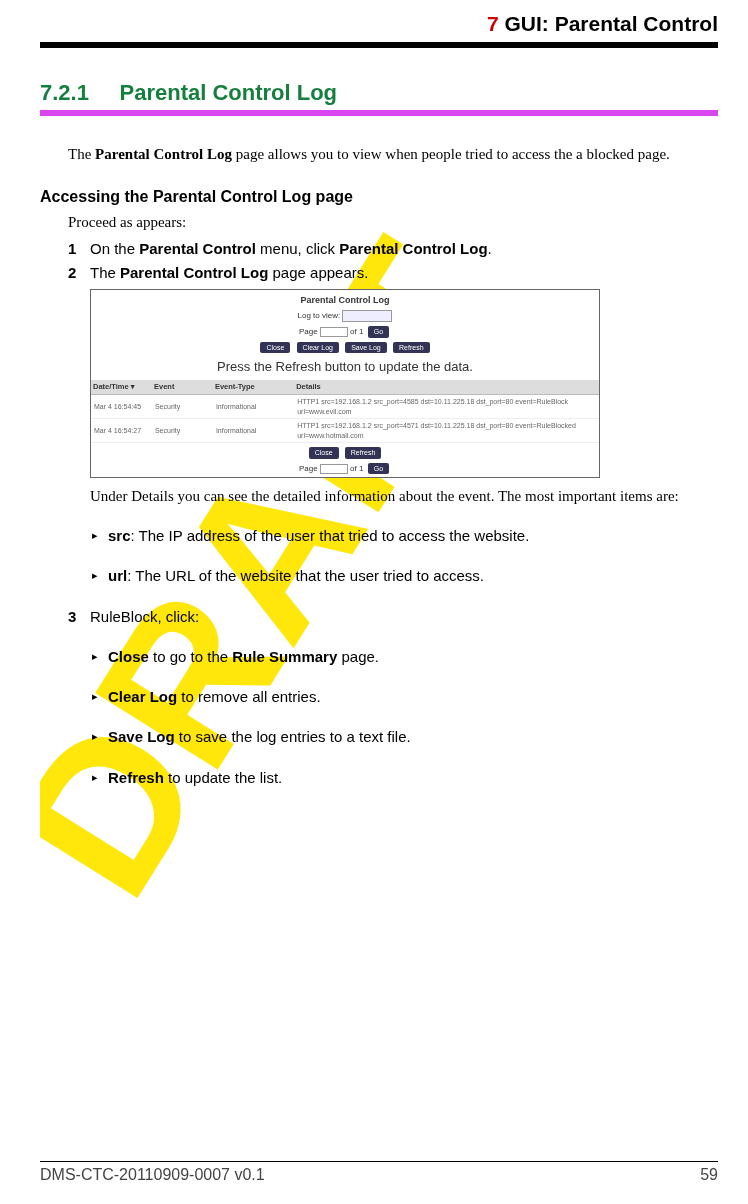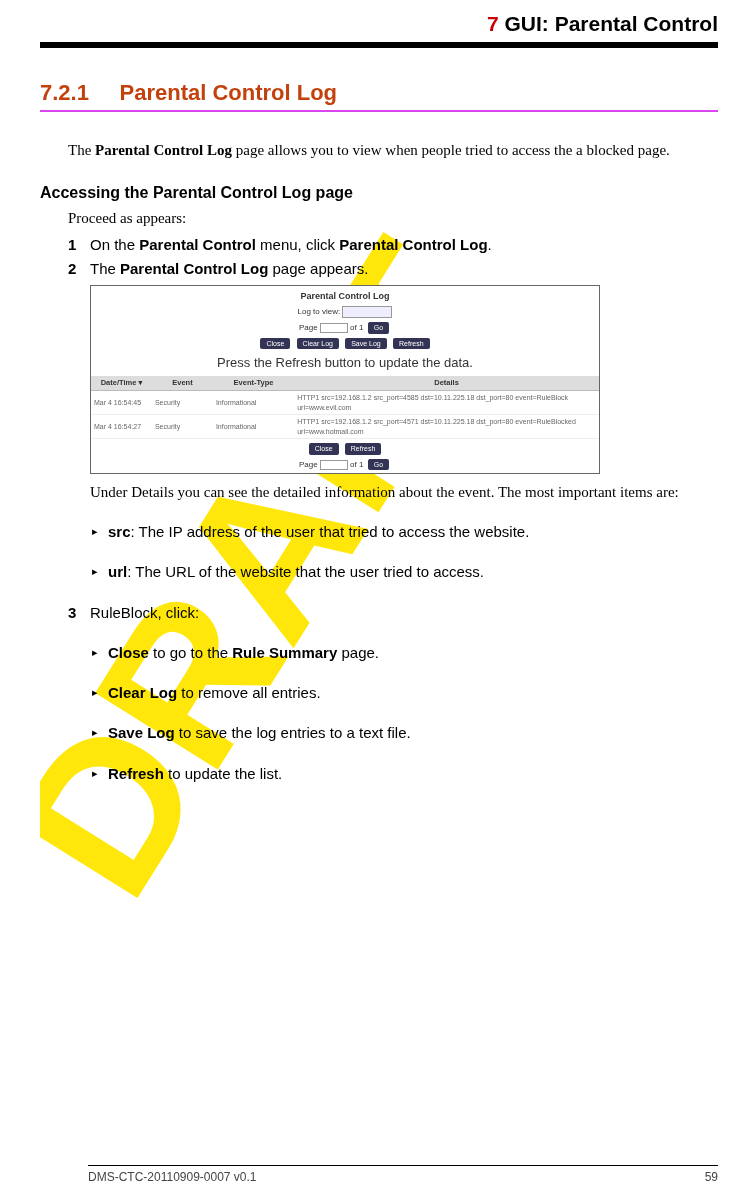--- a/index.html
+++ b/index.html
@@ -35,24 +35,24 @@
   }
   .watermark svg { width: 100%; height: 100%; }
   .content {
     position: absolute;
     top: 80px;
     left: 40px;
     right: 30px;
     z-index: 1;
   }
   h2.section-title {
-    color: #c2410c;
+    color: #15803d;
     font-size: 22px;
     font-weight: 700;
-    border-bottom: 2px solid #d946ef;
+    border-bottom: 6px solid #d946ef;
     padding-bottom: 4px;
     margin: 0 0 28px 0;
   }
   h3.subhead {
     font-size: 16px;
     font-weight: 700;
     margin: 10px 0 6px 0;
   }
   .body-block {
     margin-left: 28px;
@@ -82,33 +82,32 @@
     font-size: 8px;
     color: #333;
     filter: blur(0.3px);
   }
   .ss-title { text-align: center; font-weight: bold; padding: 4px 0 2px 0; font-size: 9px; color:#333;}
   .ss-row { text-align: center; padding: 2px 0; }
   .ss-select { display:inline-block; border:1px solid #999; background:#eef; width:50px; height:12px; vertical-align:middle;}
   .ss-btn { display:inline-block; background:#335; color:#fff; border-radius:2px; padding:1px 6px; margin:0 2px; font-size:7px;}
   .ss-pageinput { display:inline-block; border:1px solid #999; width:28px; height:10px; background:#fff; vertical-align:middle;}
   .ss-table { width:100%; border-collapse:collapse; margin-top:3px;}
-  .ss-table th { background:#ddd; font-size:7.5px; padding:2px; text-align:center; border-bottom:1px solid #bbb;}
+  .ss-table th { background:#ddd; font-size:7.5px; padding:2px; text-align:left; border-bottom:1px solid #bbb;}
   .ss-table td { font-size:7px; padding:2px 3px; border-bottom:1px solid #eee; color:#666;}
   .ss-hint { text-align:center; font-size:13px; padding:2px 0;}
   .footer {
     position: absolute;
     bottom: 20px;
     left: 40px;
     right: 30px;
-    font-size: 12px;
+    font-size: 16px;
     color: #444;
     border-top: 1px solid #000;
     padding-top: 4px;
-    margin-left: 48px;
   }
   .footer .docid { float: left; }
   .footer .pagenum { float: right; }
   .serif-note { font-family: Georgia, "Times New Roman", serif; font-size: 15px; }
 </style>
 </head>
 <body>
 
 <div class="watermark">
   <svg viewBox="0 0 650 800">

